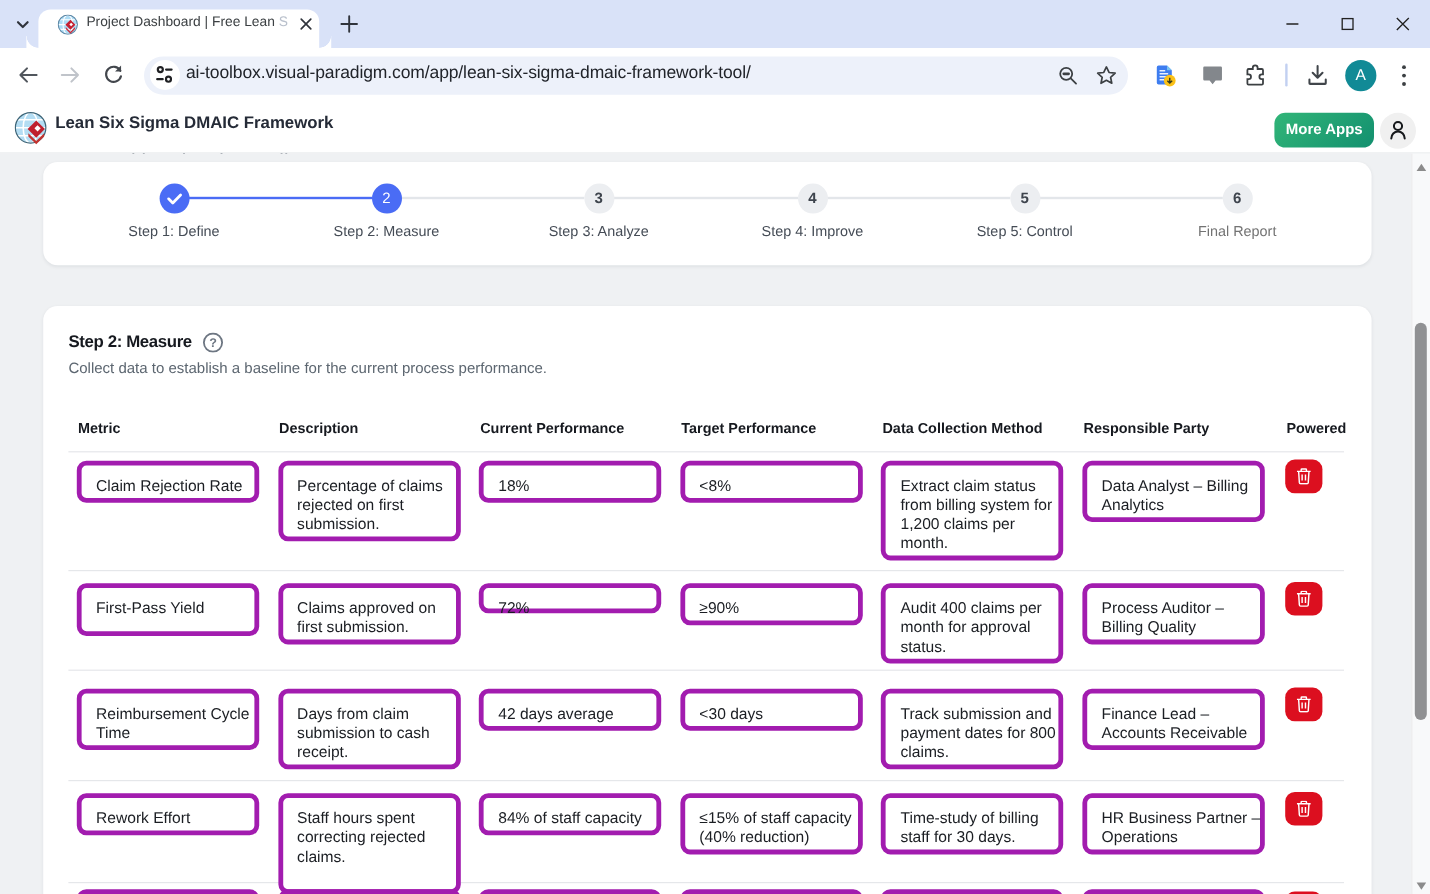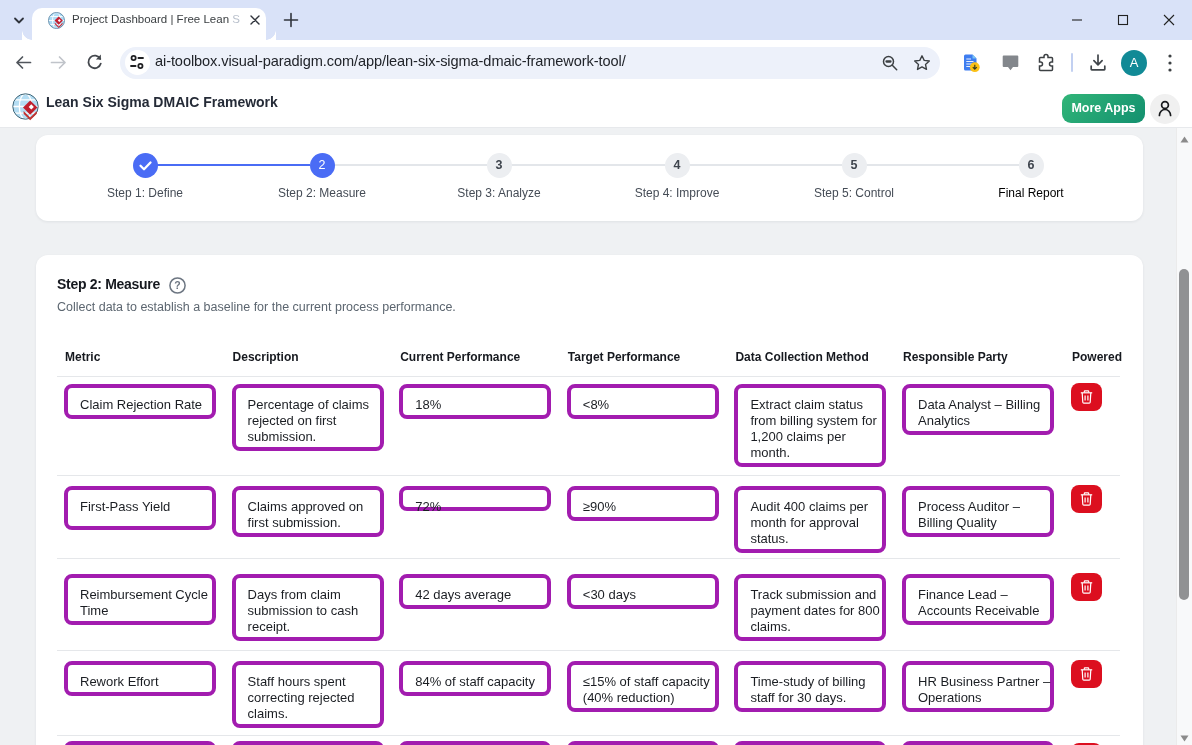--- a/index.html
+++ b/index.html
@@ -30,21 +30,21 @@
 #page { position:absolute; left:0; top:128px; width:1176px; height:617px; background:#eff1f3; }
 .card { position:absolute; background:#fff; border-radius:12px; box-shadow:0 1px 3px rgba(16,24,40,.07); }
 #stepper { left:36px; top:7px; width:1107px; height:86px; }
 .stepcircle { position:absolute; top:17.5px; width:25px; height:25px; border-radius:50%; text-align:center; font-size:12.5px; line-height:25px; }
 .stepcircle.on { background:#4a6cf5; color:#fff; }
 .stepcircle.off { background:#eceef1; color:#3e444d; font-weight:bold; }
 .stepline { position:absolute; top:29px; height:2px; }
 .stepline.on { background:#4a6cf5; }
 .stepline.off { background:#e3e6ea; }
 .steplabel { position:absolute; top:51px; width:160px; text-align:center; font-size:12px; color:#454c56; }
-.steplabel.last { color:#000000; }
+.steplabel.last { color:#737373; }
 
 #maincard { left:36px; top:127px; width:1107px; height:700px; }
 #h2title { position:absolute; left:21px; top:21px; font-size:14px; letter-spacing:-0.3px; font-weight:bold; color:#16191f; }
 #subtitle { position:absolute; left:21px; top:45px; font-size:12.5px; color:#5c6670; }
 
 .thead { position:absolute; top:95px; font-size:12px; font-weight:bold; color:#16191f; }
 .sep { position:absolute; left:21px; width:1063px; height:1px; background:#e5e7ea; }
 .cellbox { position:absolute; width:152px; border:4px solid #a21caf; border-radius:8px; background:#fff; font-size:13px; color:#1b1e23; line-height:16px; padding:9px 0 8px 12px; white-space:nowrap; overflow:visible; }
 .trash { position:absolute; left:1035px; width:31px; height:28px; background:#dc0f1f; border-radius:8px; }
 .trash svg { position:absolute; left:9px; top:7px; }
@@ -258,21 +258,21 @@
           <svg width="13" height="14" viewBox="0 0 13 14">
             <g stroke="#fff" stroke-width="1.2" fill="none">
               <path d="M0.8 2.8 H12.2"></path>
               <path d="M4.3 2.6 V1.4 a0.6 0.6 0 0 1 0.6 -0.6 h3.2 a0.6 0.6 0 0 1 0.6 0.6 V2.6"></path>
               <path d="M2.2 2.9 L2.8 12.2 a1 1 0 0 0 1 0.9 h5.4 a1 1 0 0 0 1-0.9 L10.8 2.9"></path>
               <path d="M5.1 5.5 V10.5 M7.9 5.5 V10.5"></path>
             </g>
           </svg>
         </div>
         <div class="cellbox" style="left:28px;top:406px;height:35px;">Rework Effort</div>
-        <div class="cellbox" style="left:195.6px;top:406px;height:67px;">Staff hours spent<br>correcting rejected<br>claims.</div>
+        <div class="cellbox" style="left:195.6px;top:406px;height:84px;">Staff hours spent<br>correcting rejected<br>claims.</div>
         <div class="cellbox" style="left:363.2px;top:406px;height:35px;">84% of staff capacity</div>
         <div class="cellbox" style="left:530.8px;top:406px;height:51px;">≤15% of staff capacity<br>(40% reduction)</div>
         <div class="cellbox" style="left:698.4px;top:406px;height:51px;">Time-study of billing<br>staff for 30 days.</div>
         <div class="cellbox" style="left:866px;top:406px;height:51px;">HR Business Partner –<br>Operations</div>
         <div class="trash" style="top:405px;">
           <svg width="13" height="14" viewBox="0 0 13 14">
             <g stroke="#fff" stroke-width="1.2" fill="none">
               <path d="M0.8 2.8 H12.2"></path>
               <path d="M4.3 2.6 V1.4 a0.6 0.6 0 0 1 0.6 -0.6 h3.2 a0.6 0.6 0 0 1 0.6 0.6 V2.6"></path>
               <path d="M2.2 2.9 L2.8 12.2 a1 1 0 0 0 1 0.9 h5.4 a1 1 0 0 0 1-0.9 L10.8 2.9"></path>

